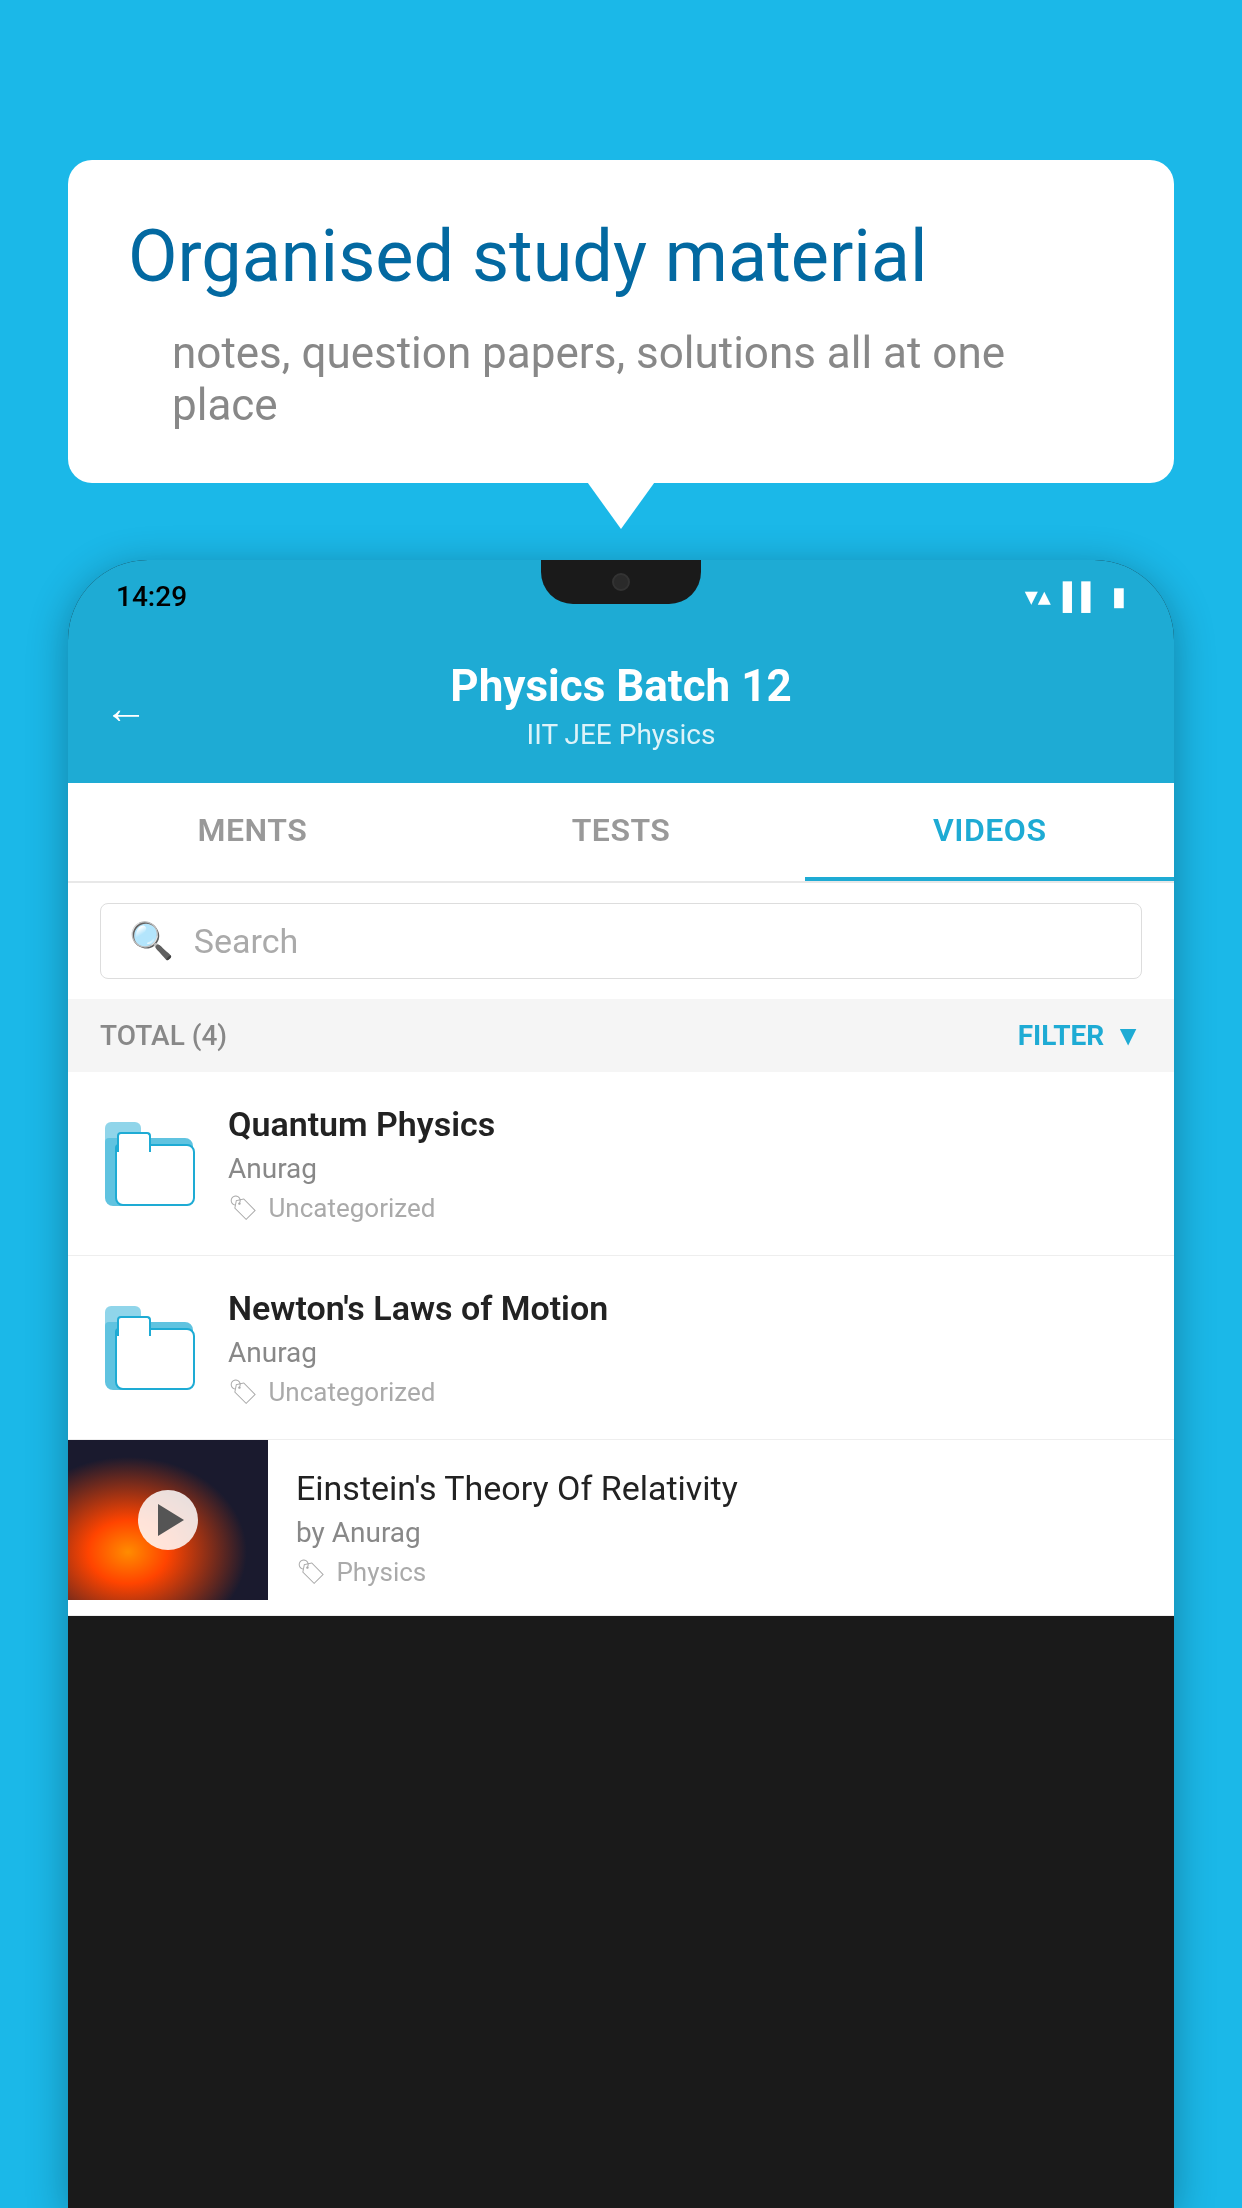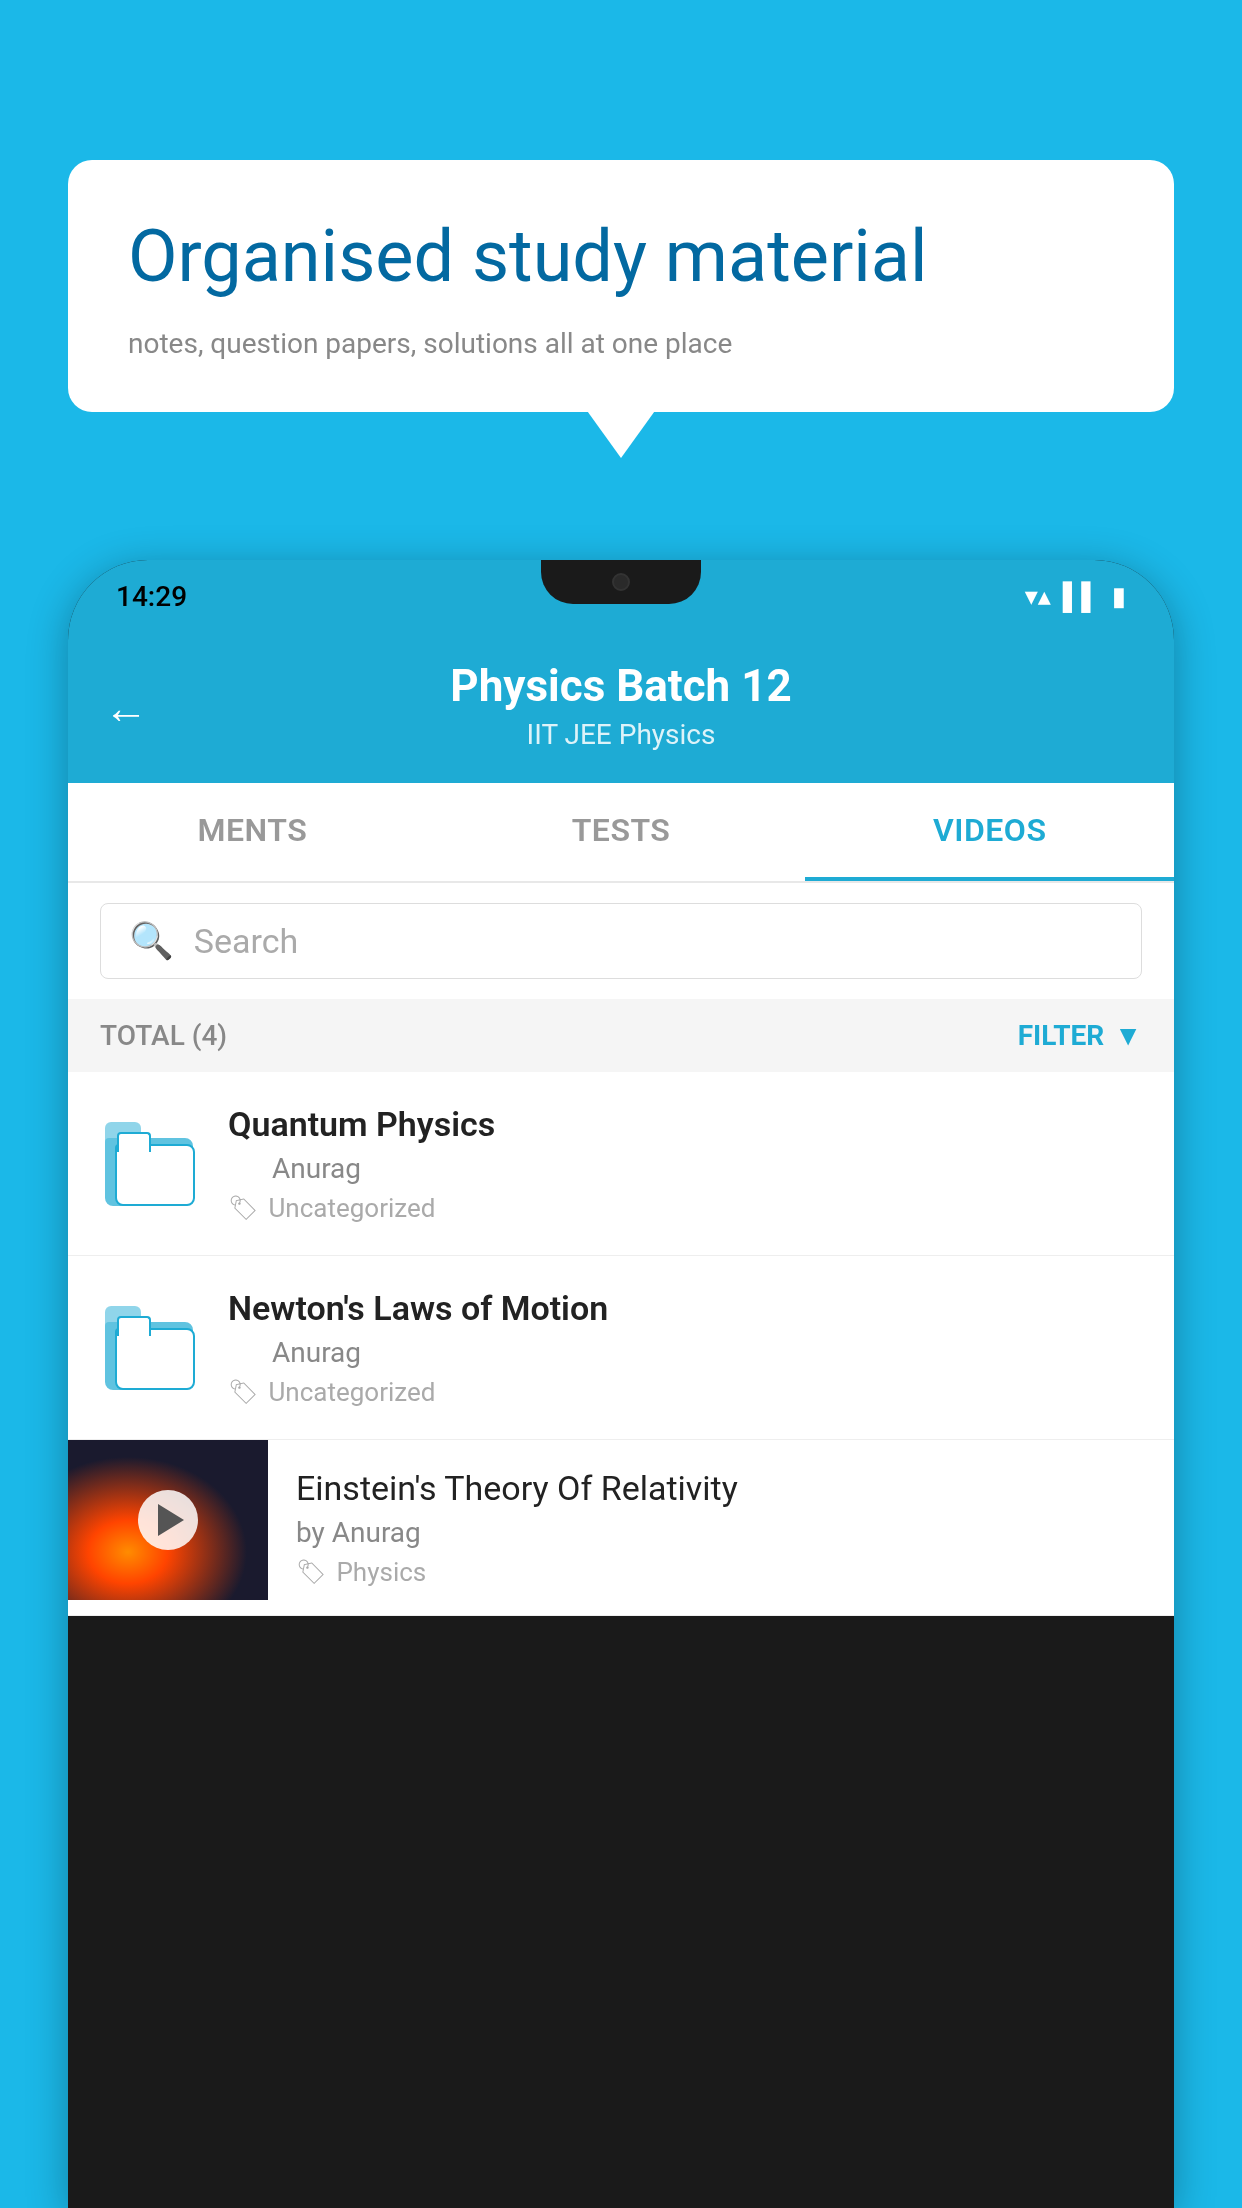--- a/index.html
+++ b/index.html
@@ -39,23 +39,24 @@
 
     .bubble-title {
       font-size: 72px;
       font-weight: 400;
       color: #0369a1;
       line-height: 1.15;
       margin-bottom: 28px;
     }
 
     .bubble-subtitle {
-      font-size: 28px;
+      font-size: 44px;
       color: #888;
       font-weight: 400;
+      margin-left: 44px;
     }
 
     
     .phone-frame {
       position: absolute;
       top: 560px;
       left: 68px;
       right: 68px;
       bottom: 0;
       background: #1a1a1a;
@@ -318,21 +319,20 @@
       font-size: 34px;
       font-weight: 600;
       color: #222;
       margin-bottom: 8px;
     }
 
     .item-author {
       font-size: 28px;
       color: #888;
       margin-bottom: 8px;
-      margin-left: 44px;
     }
 
     .item-tag {
       display: flex;
       align-items: center;
       gap: 10px;
       font-size: 26px;
       color: #aaa;
     }
 

